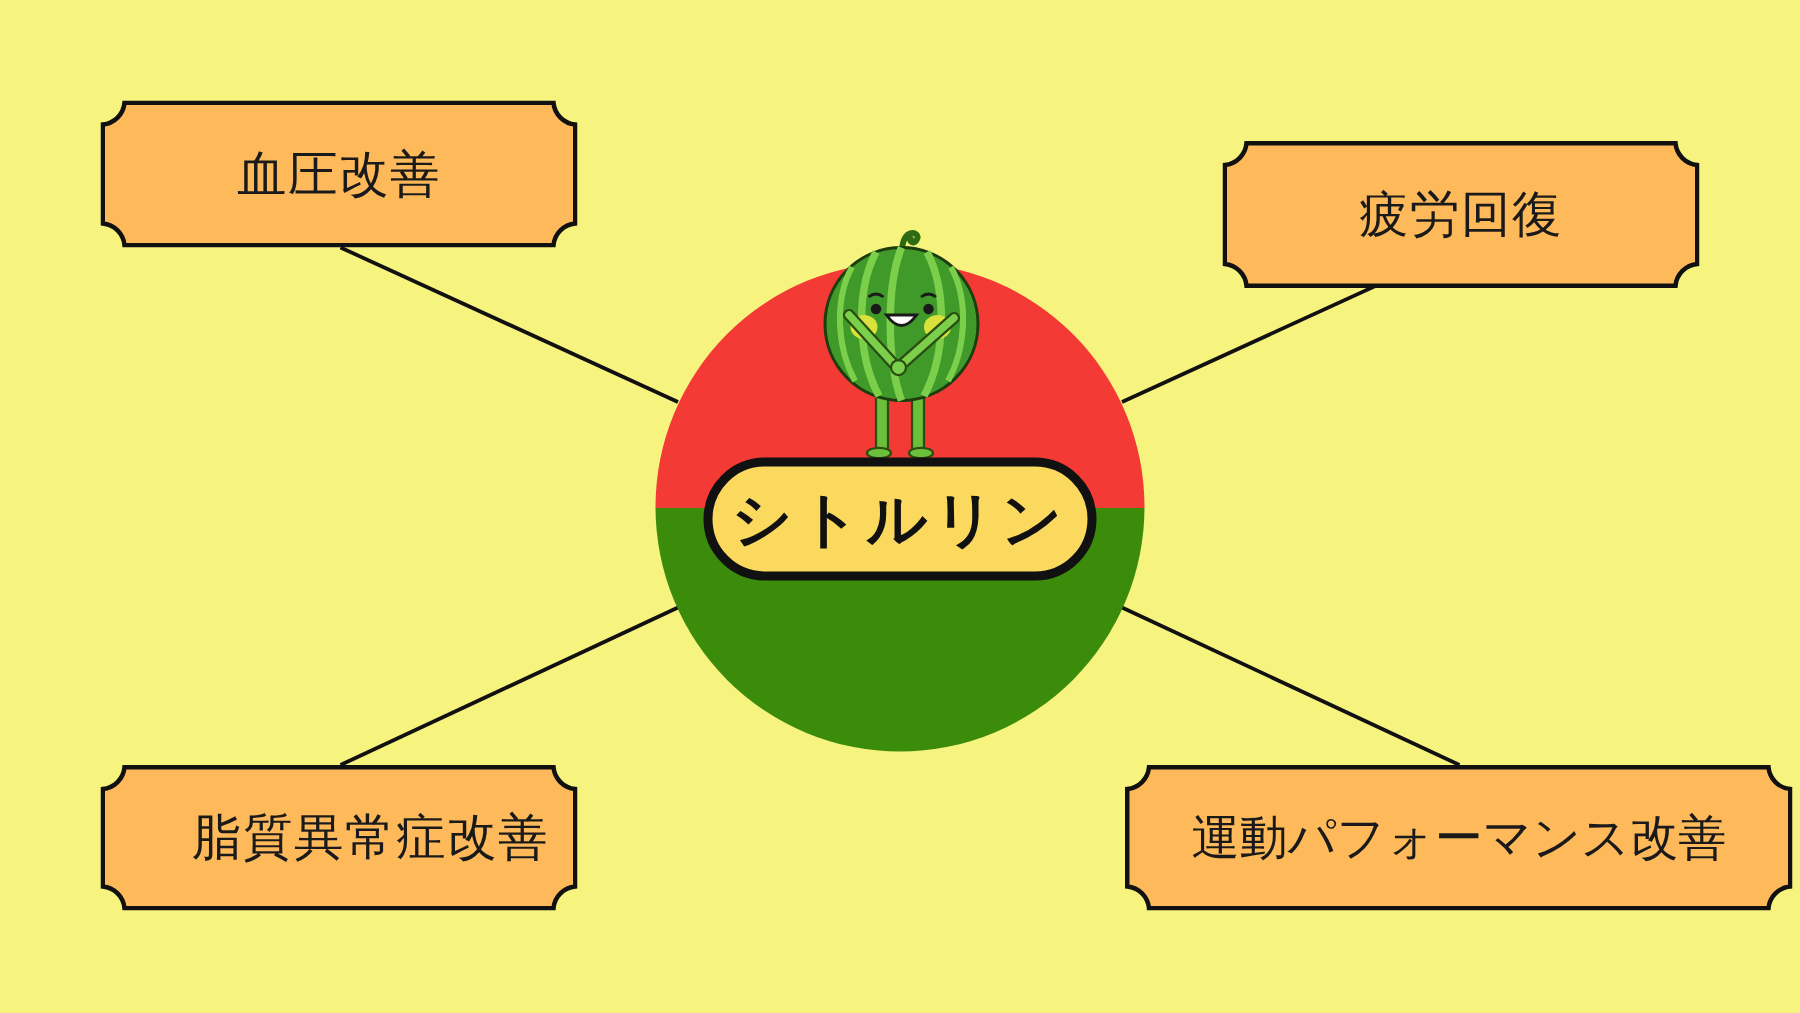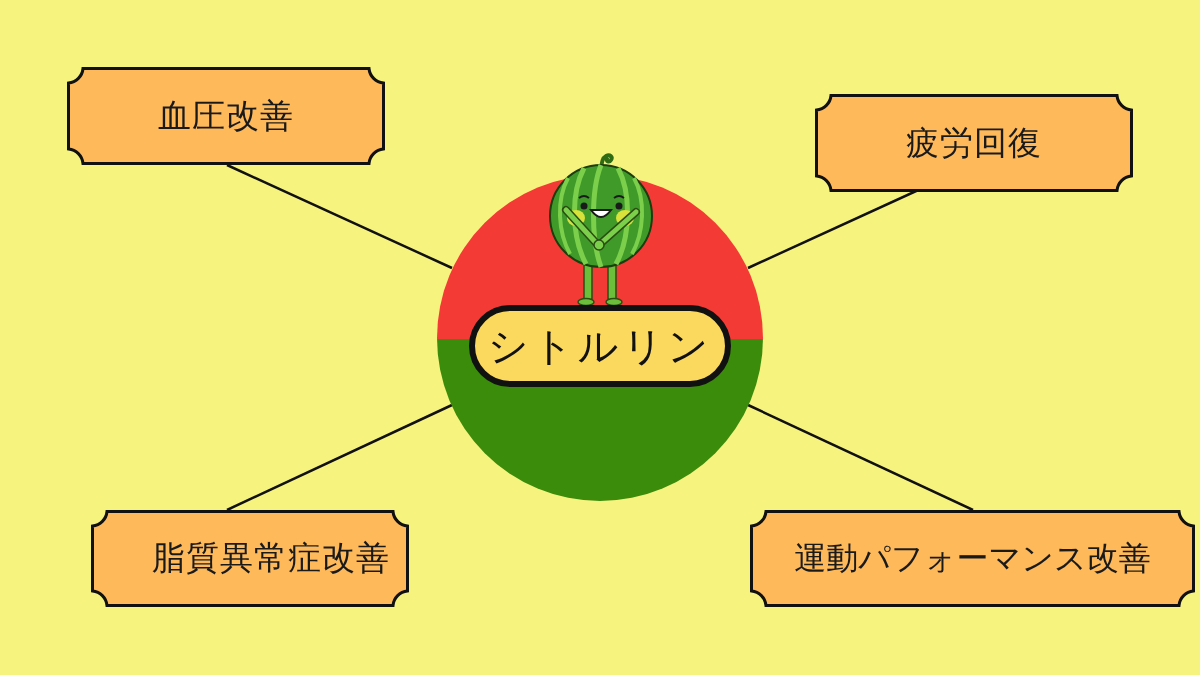--- a/index.html
+++ b/index.html
@@ -33,21 +33,21 @@
     .pill {
       position: absolute;
       left: 469px; top: 305px; width: 262px; height: 82px;
       box-sizing: border-box;
       border: 6px solid #111;
       border-radius: 41px;
       background: #fbd95e;
       display: flex; align-items: center; justify-content: center;
     }
     .pill .label {
-      font-size: 40px; font-weight: normal; color: #111;
+      font-size: 40px; font-weight: bold; color: #111;
       letter-spacing: 4px;
       white-space: nowrap;
     }
     .mascot { position: absolute; left: 546px; top: 150px; }
   </style>
 </head>
 <body>
 
 <div class="stage">
 
@@ -65,21 +65,21 @@
     <span class="label">血圧改善</span>
   </div>
 
   <div class="box" style="left:815px;top:67px;width:318px;height:98px;margin-top:27px;">
     <svg class="frame" width="318" height="98">
       <path d="M16,1.5 H302 A16,16 0 0 0 316.5,16 V82 A16,16 0 0 0 302,96.5 H16 A16,16 0 0 0 1.5,82 V16 A16,16 0 0 0 16,1.5 Z" fill="#fdb95a" stroke="#111" stroke-width="3"></path>
     </svg>
     <span class="label">疲労回復</span>
   </div>
 
-  <div class="box" style="left:67px;top:510px;width:360px;height:97px;margin-left:24px;">
+  <div class="box" style="left:67px;top:510px;width:360px;height:97px;">
     <svg class="frame" width="318" height="97">
       <path d="M16,1.5 H302 A16,16 0 0 0 316.5,16 V81 A16,16 0 0 0 302,95.5 H16 A16,16 0 0 0 1.5,81 V16 A16,16 0 0 0 16,1.5 Z" fill="#fdb95a" stroke="#111" stroke-width="3"></path>
     </svg>
     <span class="label">脂質異常症改善</span>
   </div>
 
   <div class="box" style="left:750px;top:510px;width:445px;height:97px;text-align:center;">
     <svg class="frame" width="445" height="97">
       <path d="M16,1.5 H429 A16,16 0 0 0 443.5,16 V81 A16,16 0 0 0 429,95.5 H16 A16,16 0 0 0 1.5,81 V16 A16,16 0 0 0 16,1.5 Z" fill="#fdb95a" stroke="#111" stroke-width="3"></path>
     </svg>

